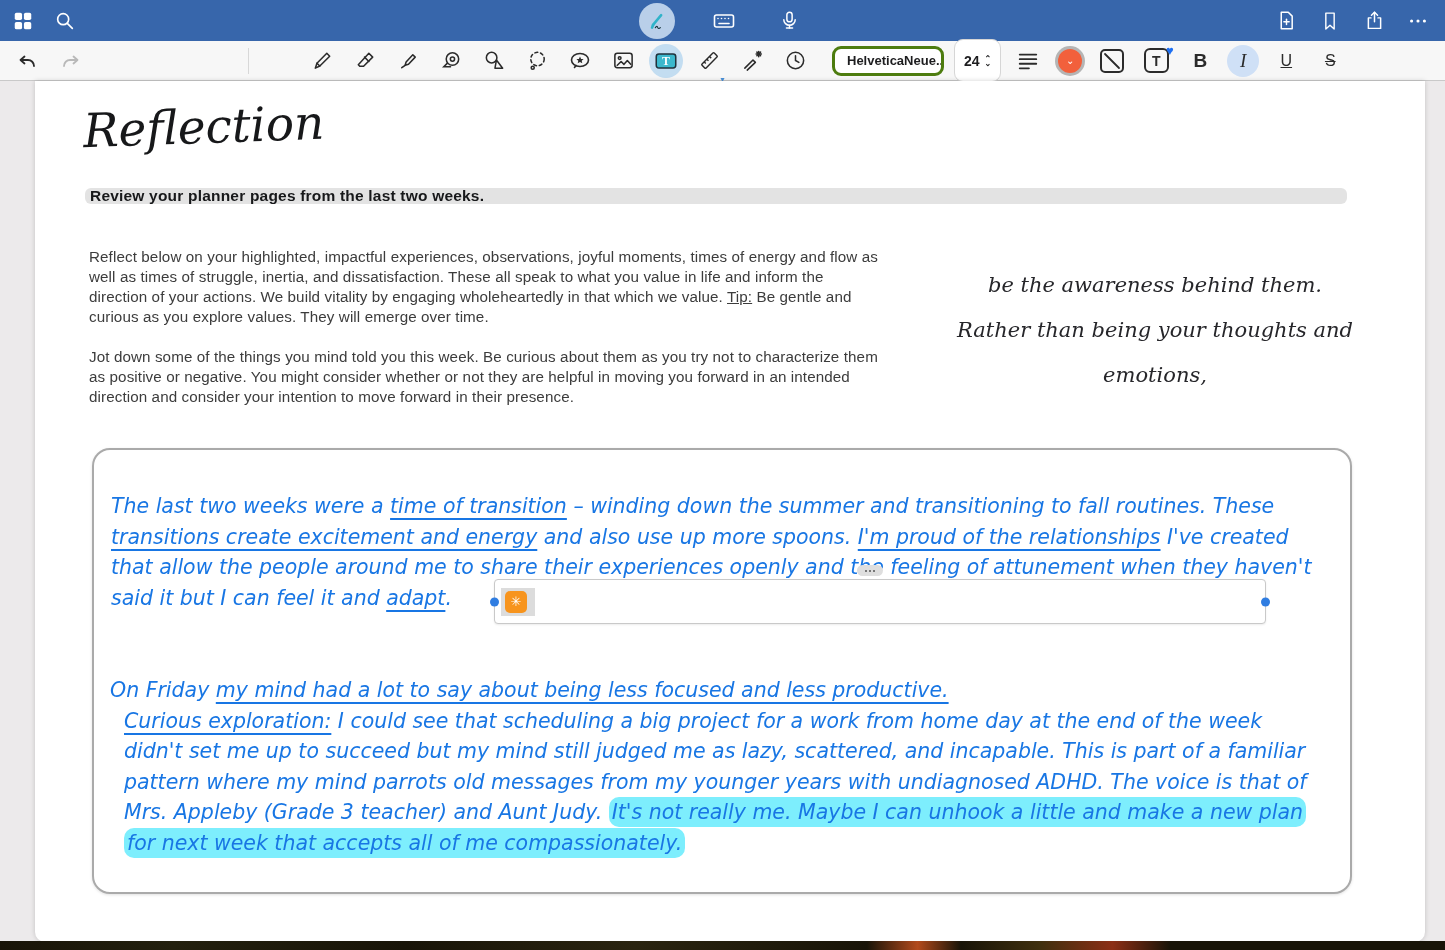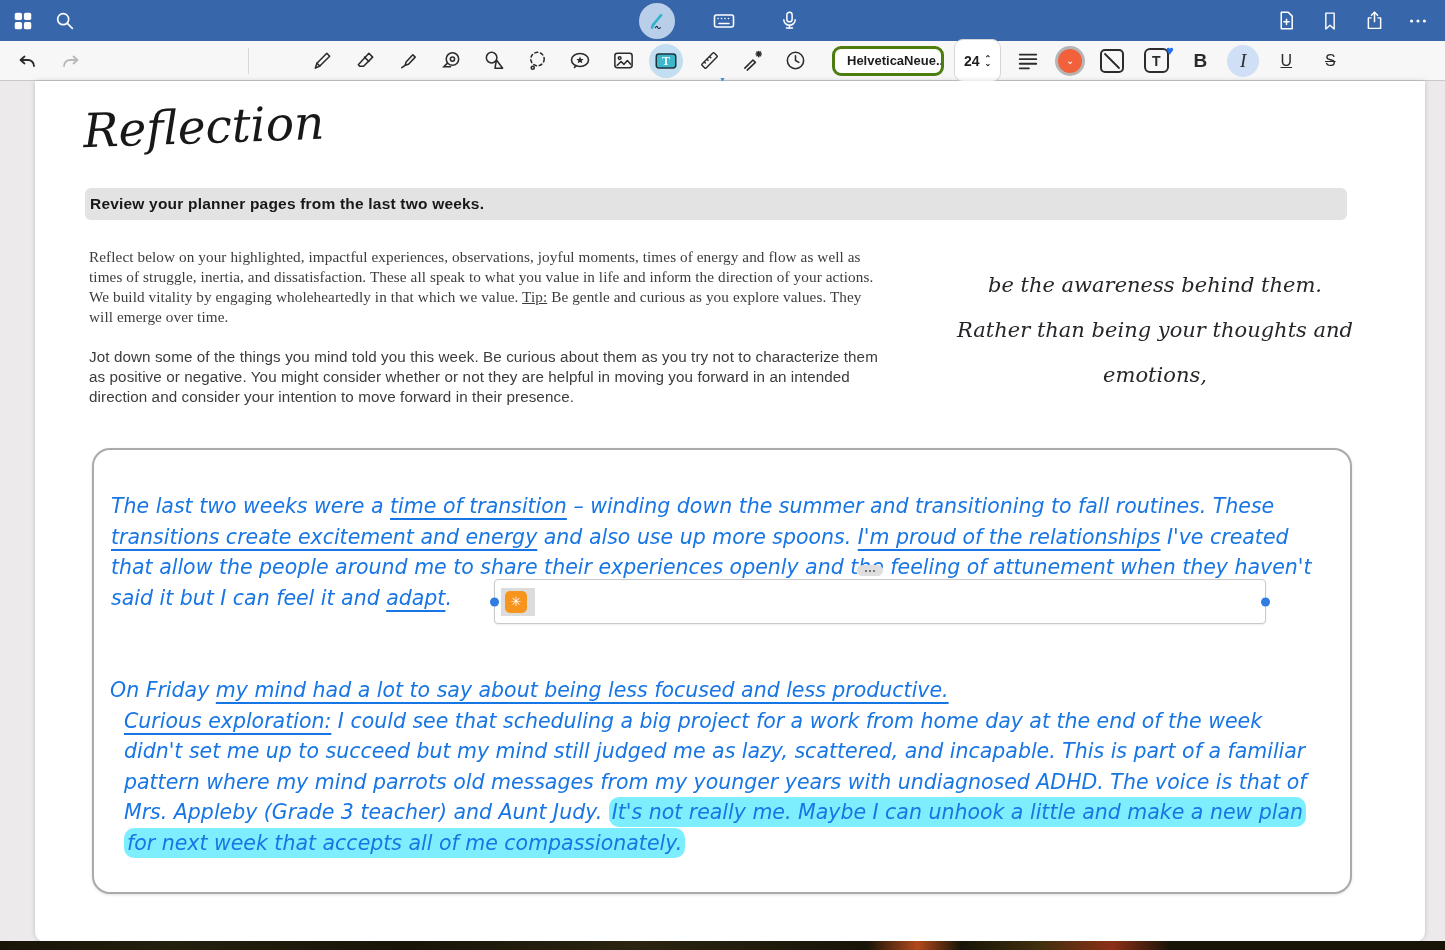--- a/index.html
+++ b/index.html
@@ -58,27 +58,27 @@
   
   .canvas { position:relative; height:869px; background:#eceaeb; }
   .page { position:absolute; left:35px; top:0; width:1390px; height:861px; background:#fff;
           border-radius:0 0 10px 10px; box-shadow:0 0 5px rgba(0,0,0,.18); }
   .bottom-strip { position:absolute; left:0; bottom:0; width:1445px; height:9px;
      background:linear-gradient(90deg,#181408 0%,#23200e 12%,#181408 28%,#2a2410 44%,
        #181408 60%,#b24a1c 63.5%,#181408 66.5%,#40300e 72%,#8c2f16 77%,#181408 81%,#181408 100%); }
 
   .title-script { position:absolute; left:48px; top:18px; font-family:"DejaVu Serif", serif;
                   font-style:italic; font-size:47px; color:#17181a; transform:rotate(-2deg); }
-  .header-bar { position:absolute; left:50px; top:107px; width:1262px; height:32px;
+  .header-bar { position:absolute; left:50px; top:107px; width:1262px; height:16px;
                 background:#e3e3e3; border-radius:6px; display:flex; align-items:center; }
   .header-bar span { font-weight:bold; font-size:15.5px; color:#17181a; padding-left:5px; letter-spacing:.2px; }
   .intro { position:absolute; font-size:15.2px; line-height:20px; color:#3c3c3c; width:790px;
            left:54px; letter-spacing:.1px; }
   .intro span.u { text-decoration:underline; }
-  .intro-1 { top:166px;font-family:Liberation Serif, serif; }
+  .intro-1 { top:166px; }
   .intro-2 { top:266px; }
   .quote { position:absolute; left:895px; top:182px; width:450px; text-align:center;
            font-family:"DejaVu Serif", serif; font-style:italic; color:#26262a; }
   .quote .ql { font-size:21px; line-height:45px; }
   .quote .qa { font-size:25px; line-height:48px; }
 
   .journal-box { position:absolute; left:57px; top:367px; width:1260px; height:446px;
                  border:2px solid #aaaaaa; border-radius:18px; background:#fff;
                  box-shadow:0 1px 3px rgba(0,0,0,.12); }
   .hand { font-family:"DejaVu Sans", sans-serif; font-style:italic; color:#1876e4; }

